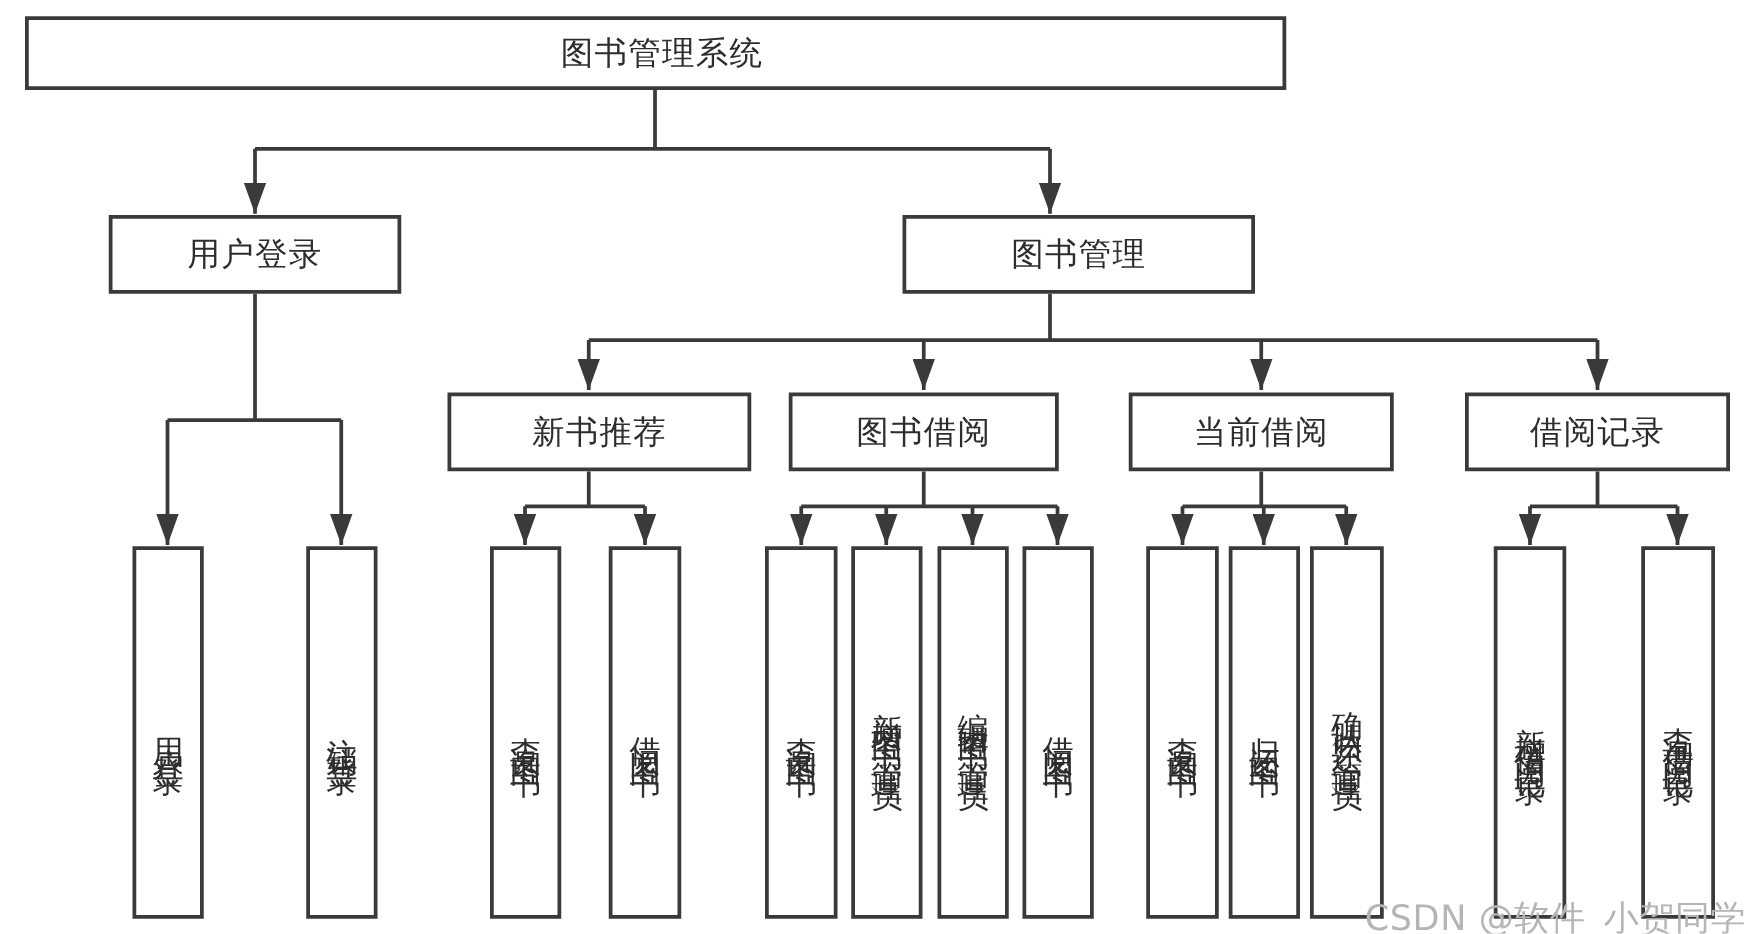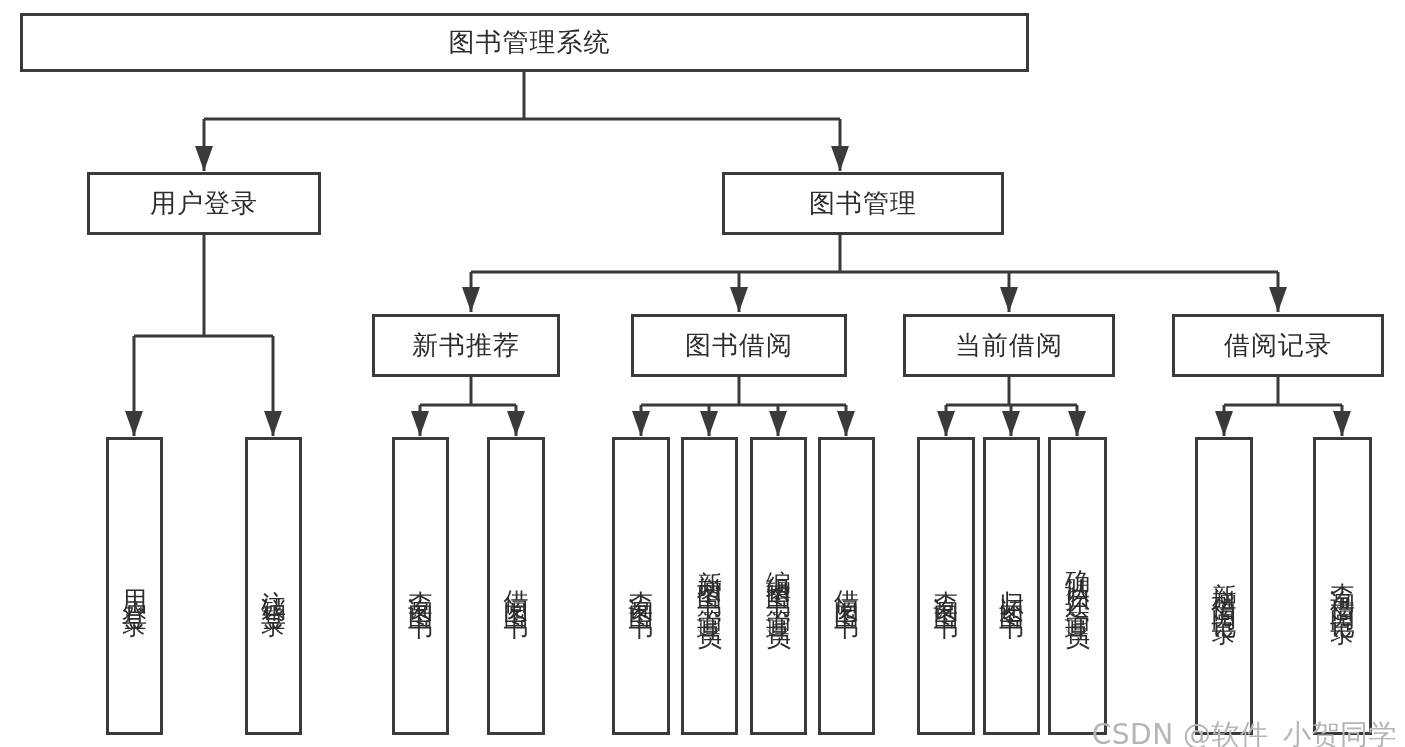--- a/index.html
+++ b/index.html
@@ -77,21 +77,21 @@
     <span>图书管理系统</span>
   </div>
 
   <div class="node hnode lvl2" style="left:87px;width:234px;">
     <span>用户登录</span>
   </div>
   <div class="node hnode lvl2" style="left:722px;width:282px;">
     <span>图书管理</span>
   </div>
 
-  <div class="node hnode lvl3" style="left:372px;width:188px;">
+  <div class="node hnode lvl3" style="left:358px;width:243px;">
     <span>新书推荐</span>
   </div>
   <div class="node hnode lvl3" style="left:903px;width:212px;">
     <span>当前借阅</span>
   </div>
   <div class="node hnode lvl3" style="left:631px;width:216px;">
     <span>图书借阅</span>
   </div>
   <div class="node hnode lvl3" style="left:1172px;width:212px;">
     <span>借阅记录</span>

